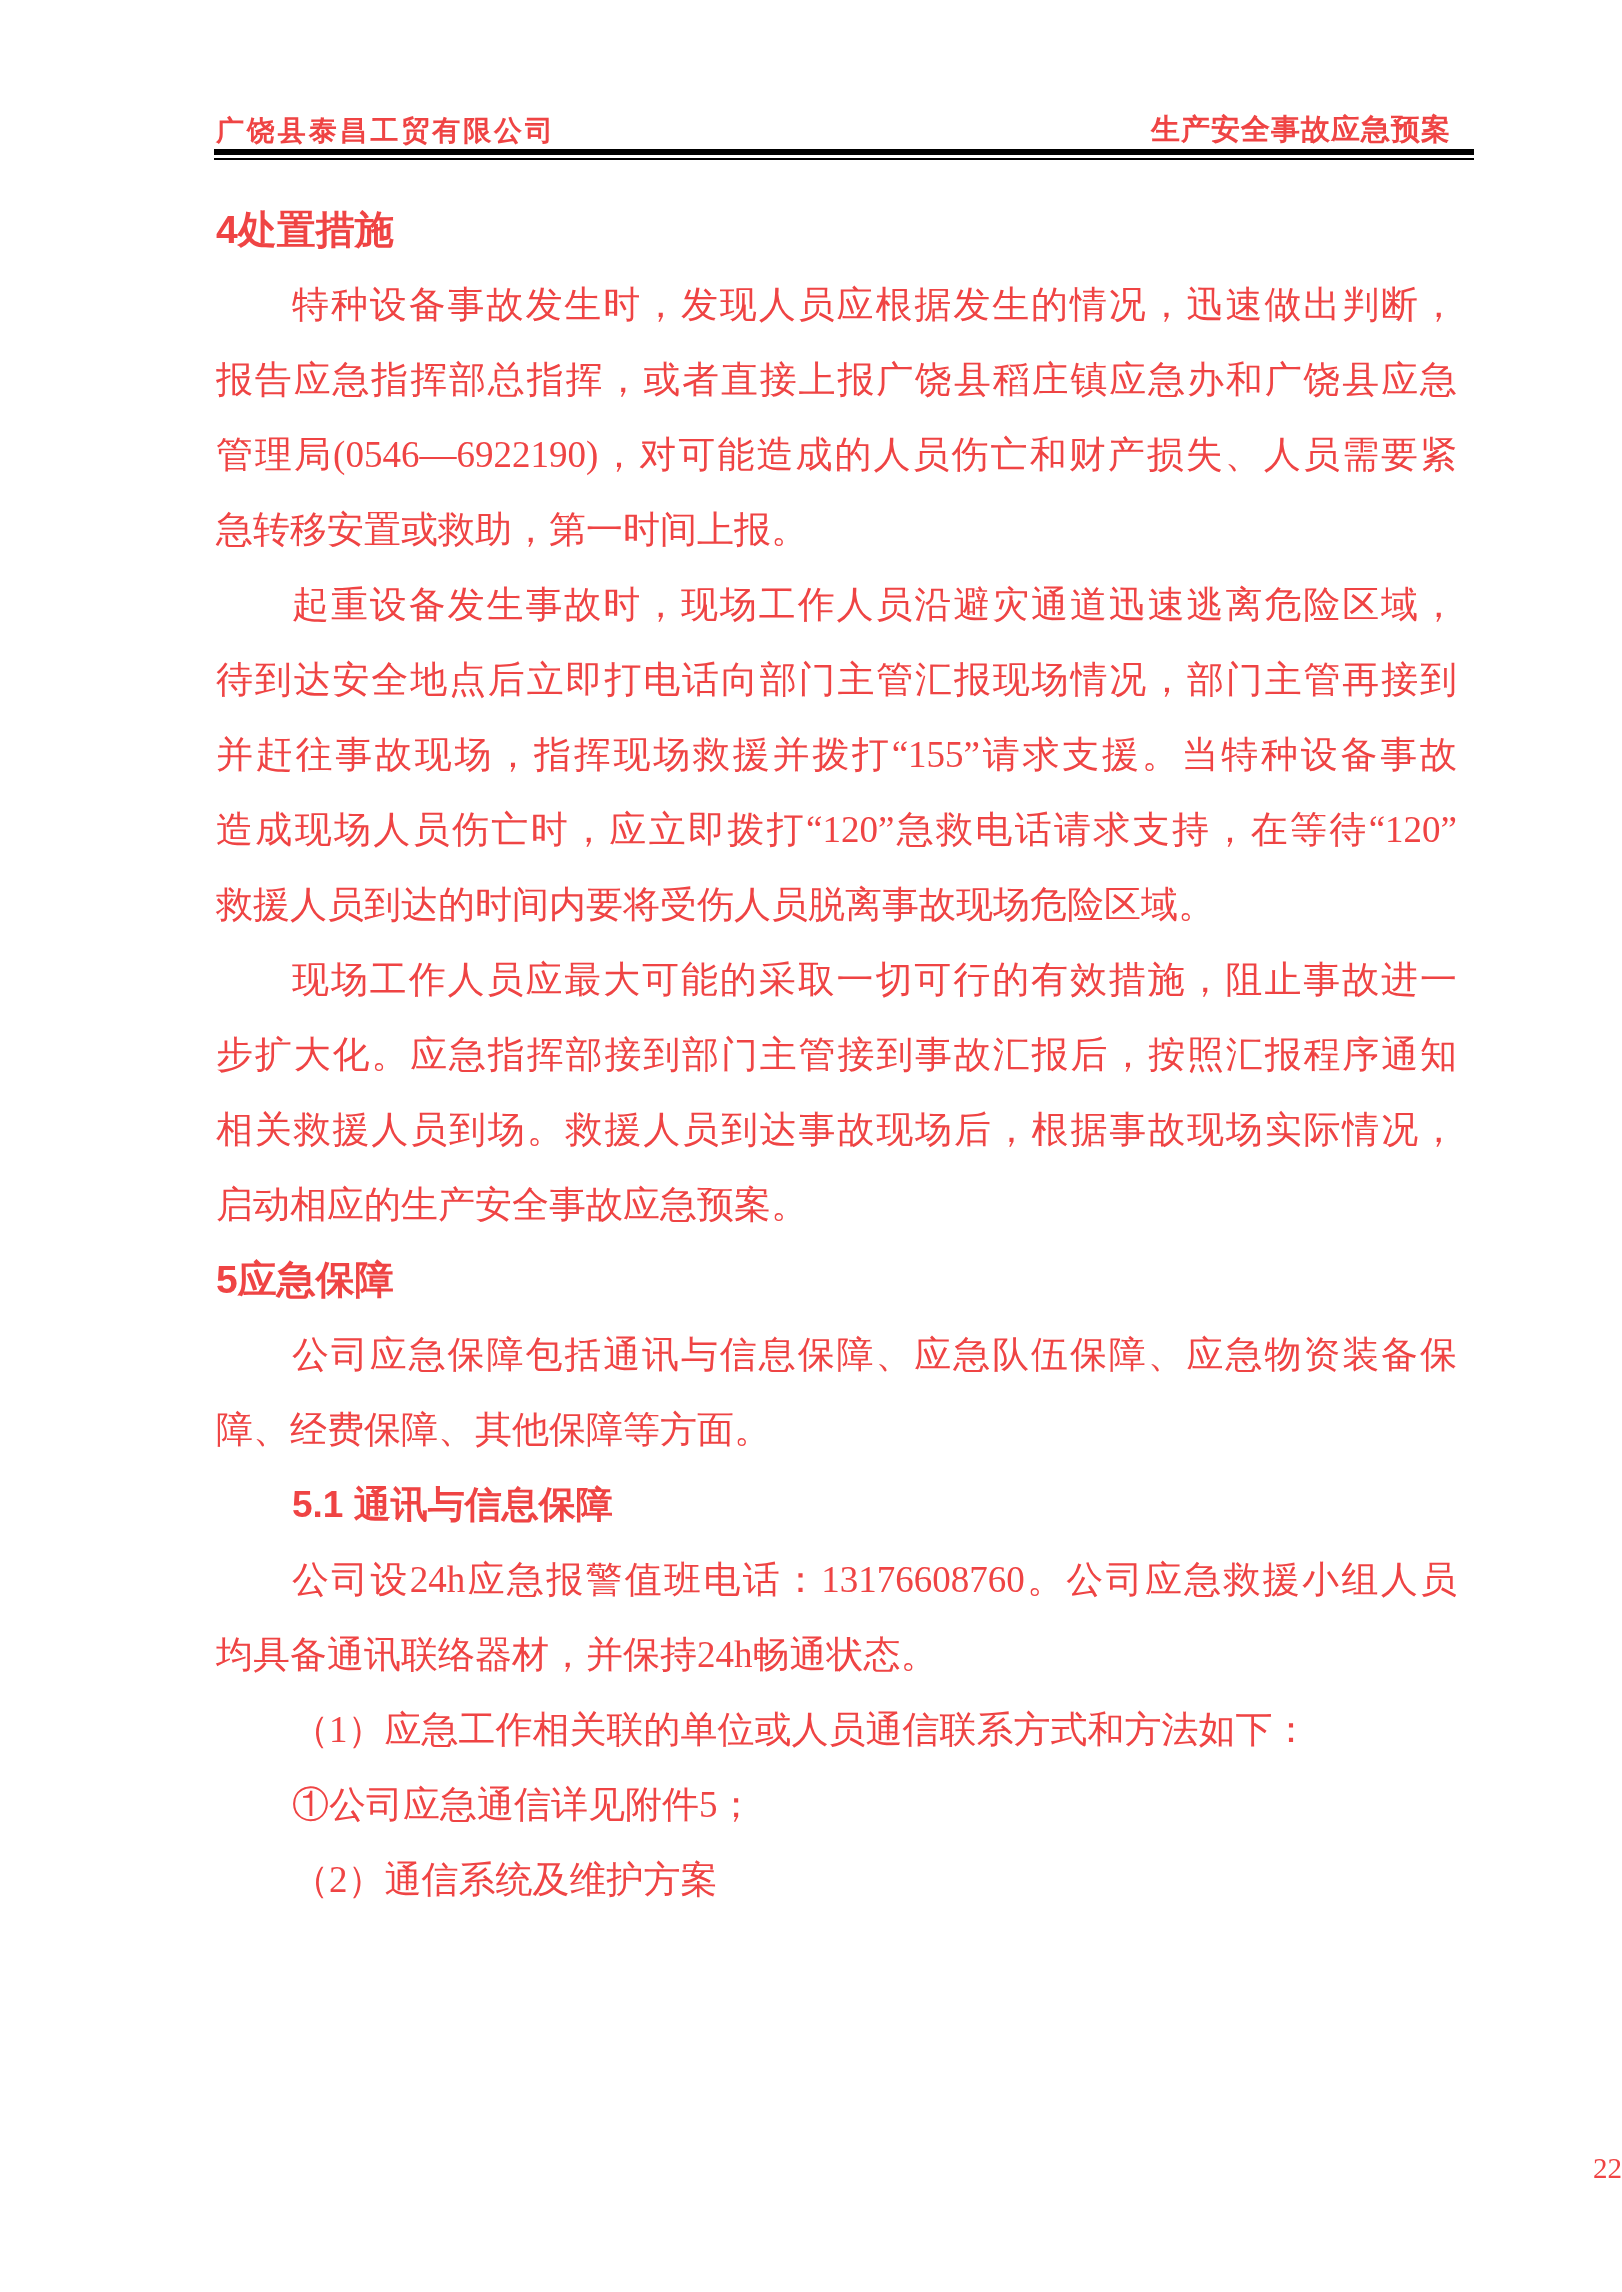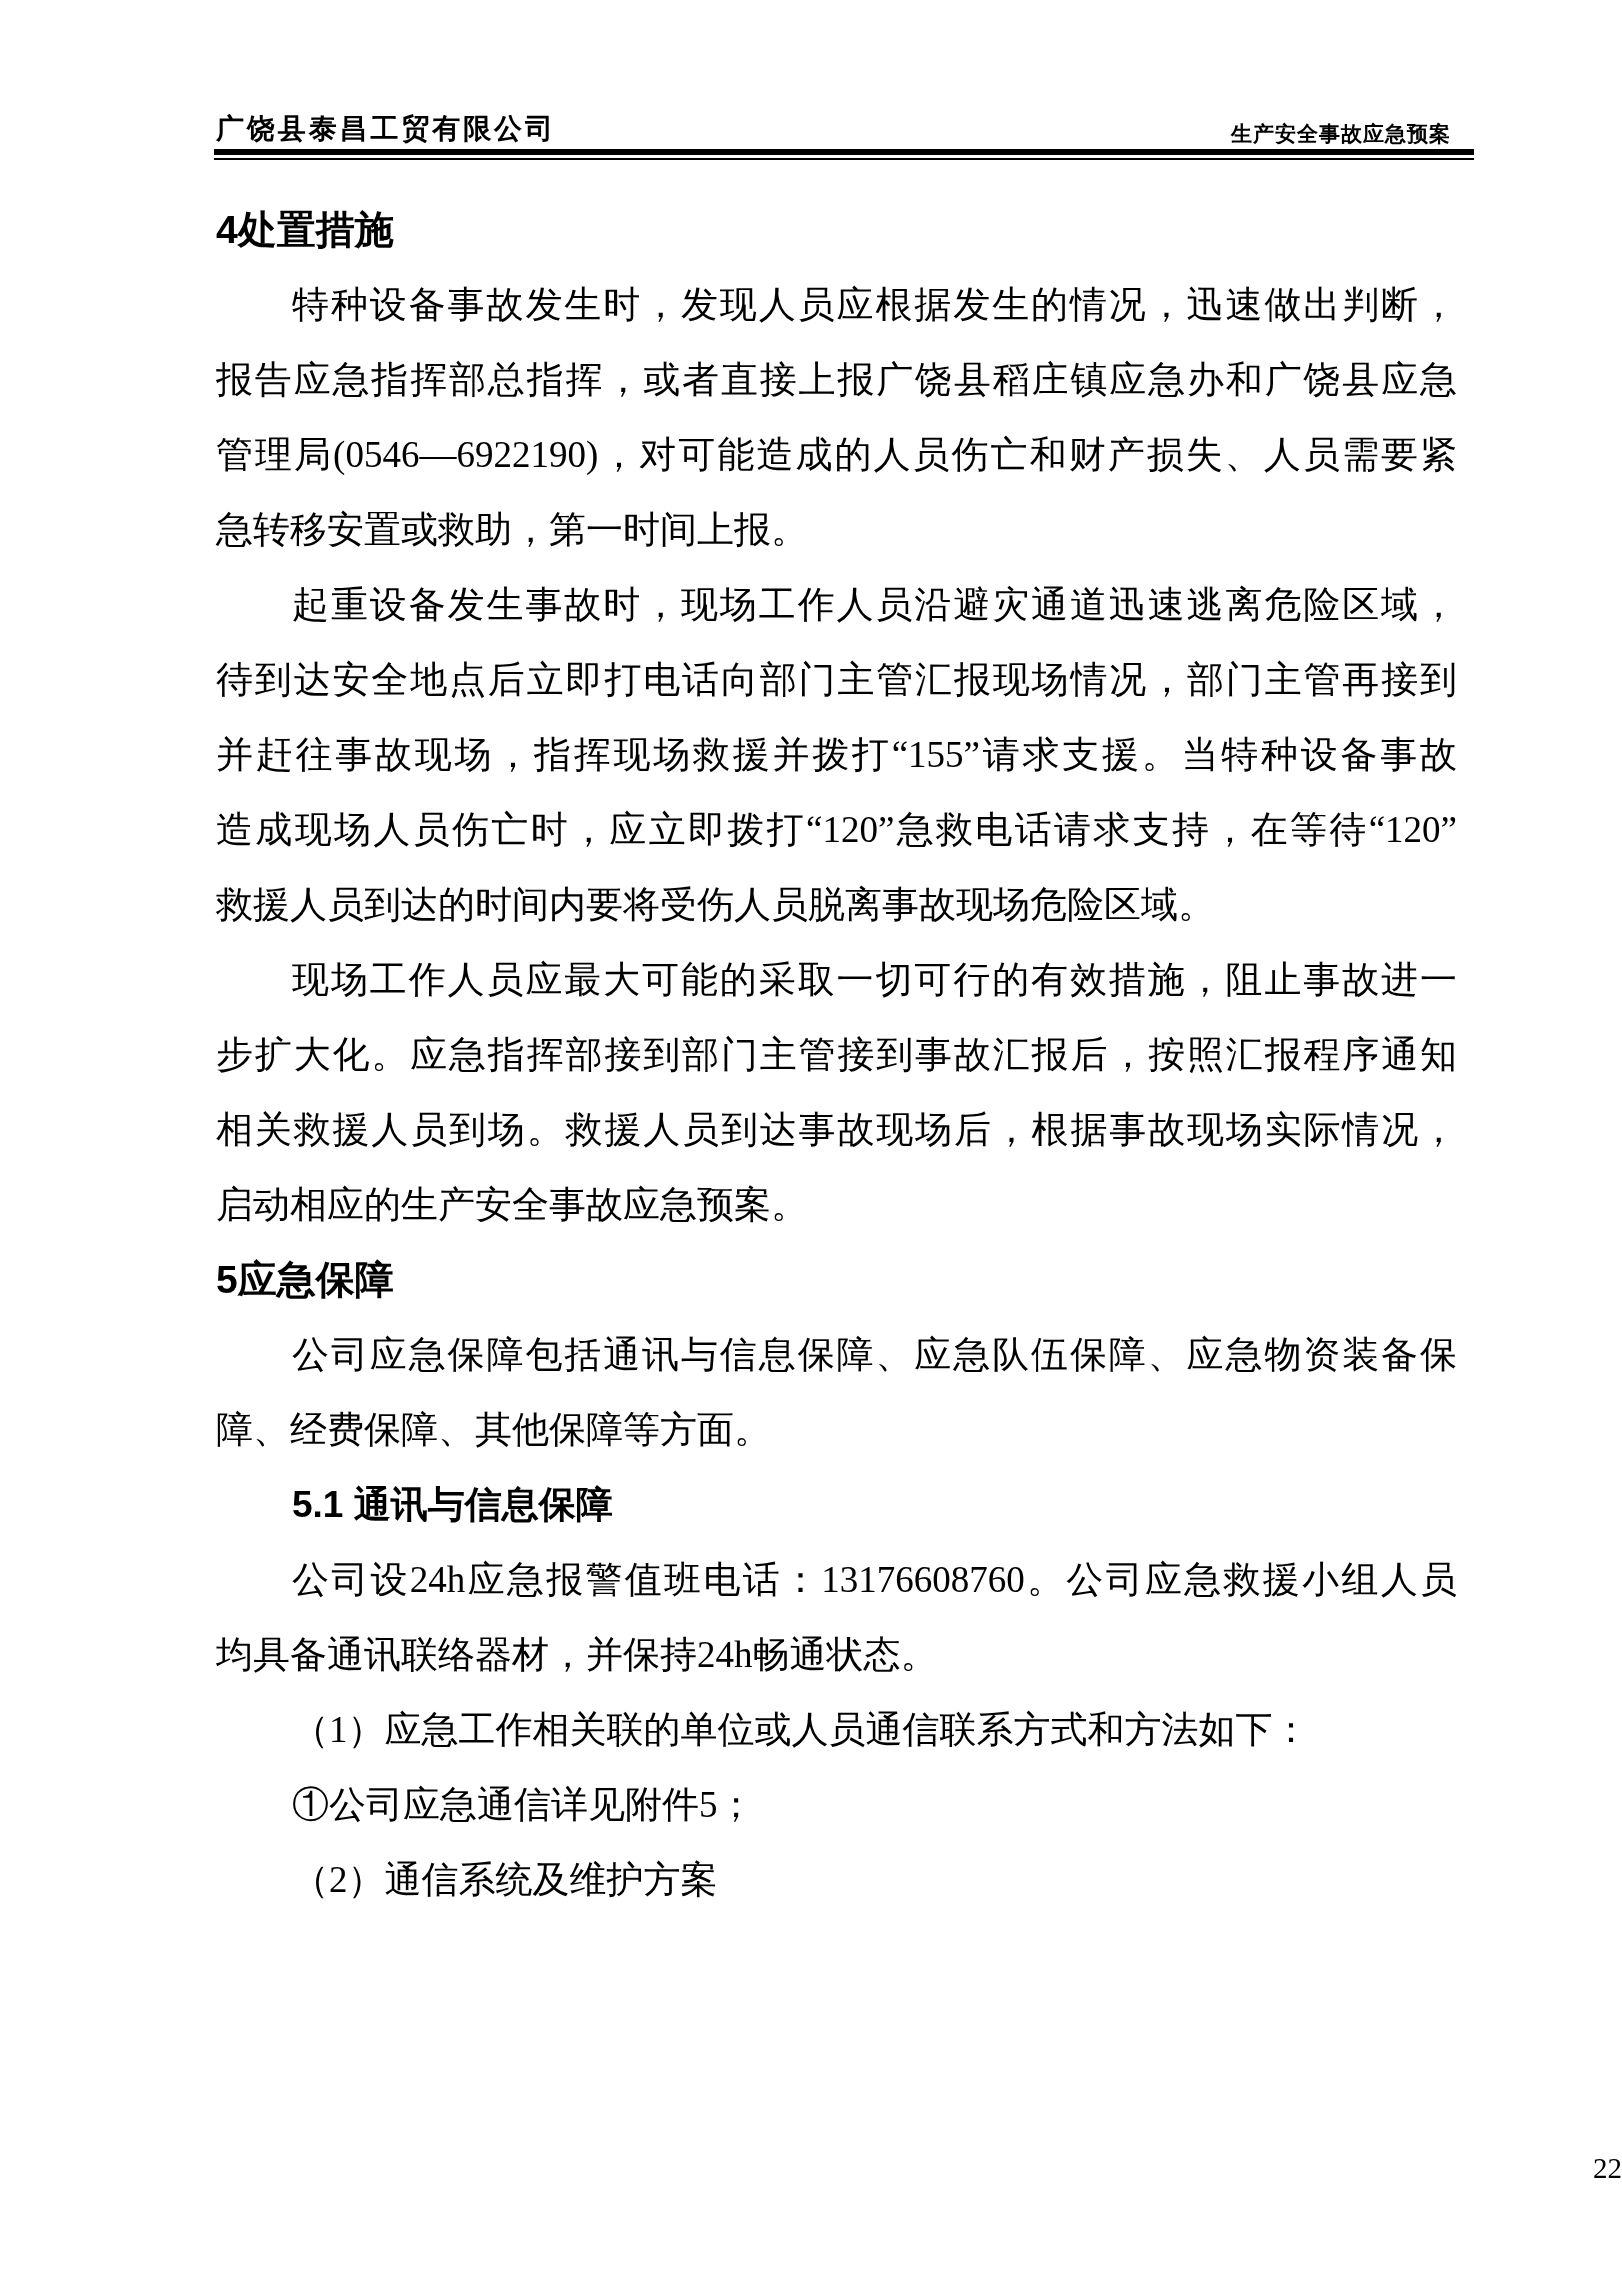--- a/index.html
+++ b/index.html
@@ -7,39 +7,39 @@
     padding: 0;
     background: #888;
   }
   .page {
     position: relative;
     width: 1622px;
     height: 2293px;
     background: #ffffff;
     overflow: hidden;
     font-family: "Liberation Serif", "DejaVu Serif", serif;
-    color: #000000;
+    color: #ef4444;
   }
   .header {
     position: absolute;
     left: 216px;
     width: 1235px;
     top: 110px;
     display: flex;
     justify-content: space-between;
     align-items: flex-end;
   }
   .header-left {
     font-size: 28px;
     font-weight: 600;
     letter-spacing: 2.9px;
     white-space: nowrap;
   }
   .header-right {
-    font-size: 21px;
+    font-size: 29px;
     font-weight: 700;
     letter-spacing: 1px;
     white-space: nowrap;
   }
   .rule-thick {
     position: absolute;
     left: 214px;
     width: 1260px;
     top: 149px;
     height: 5.9px;

